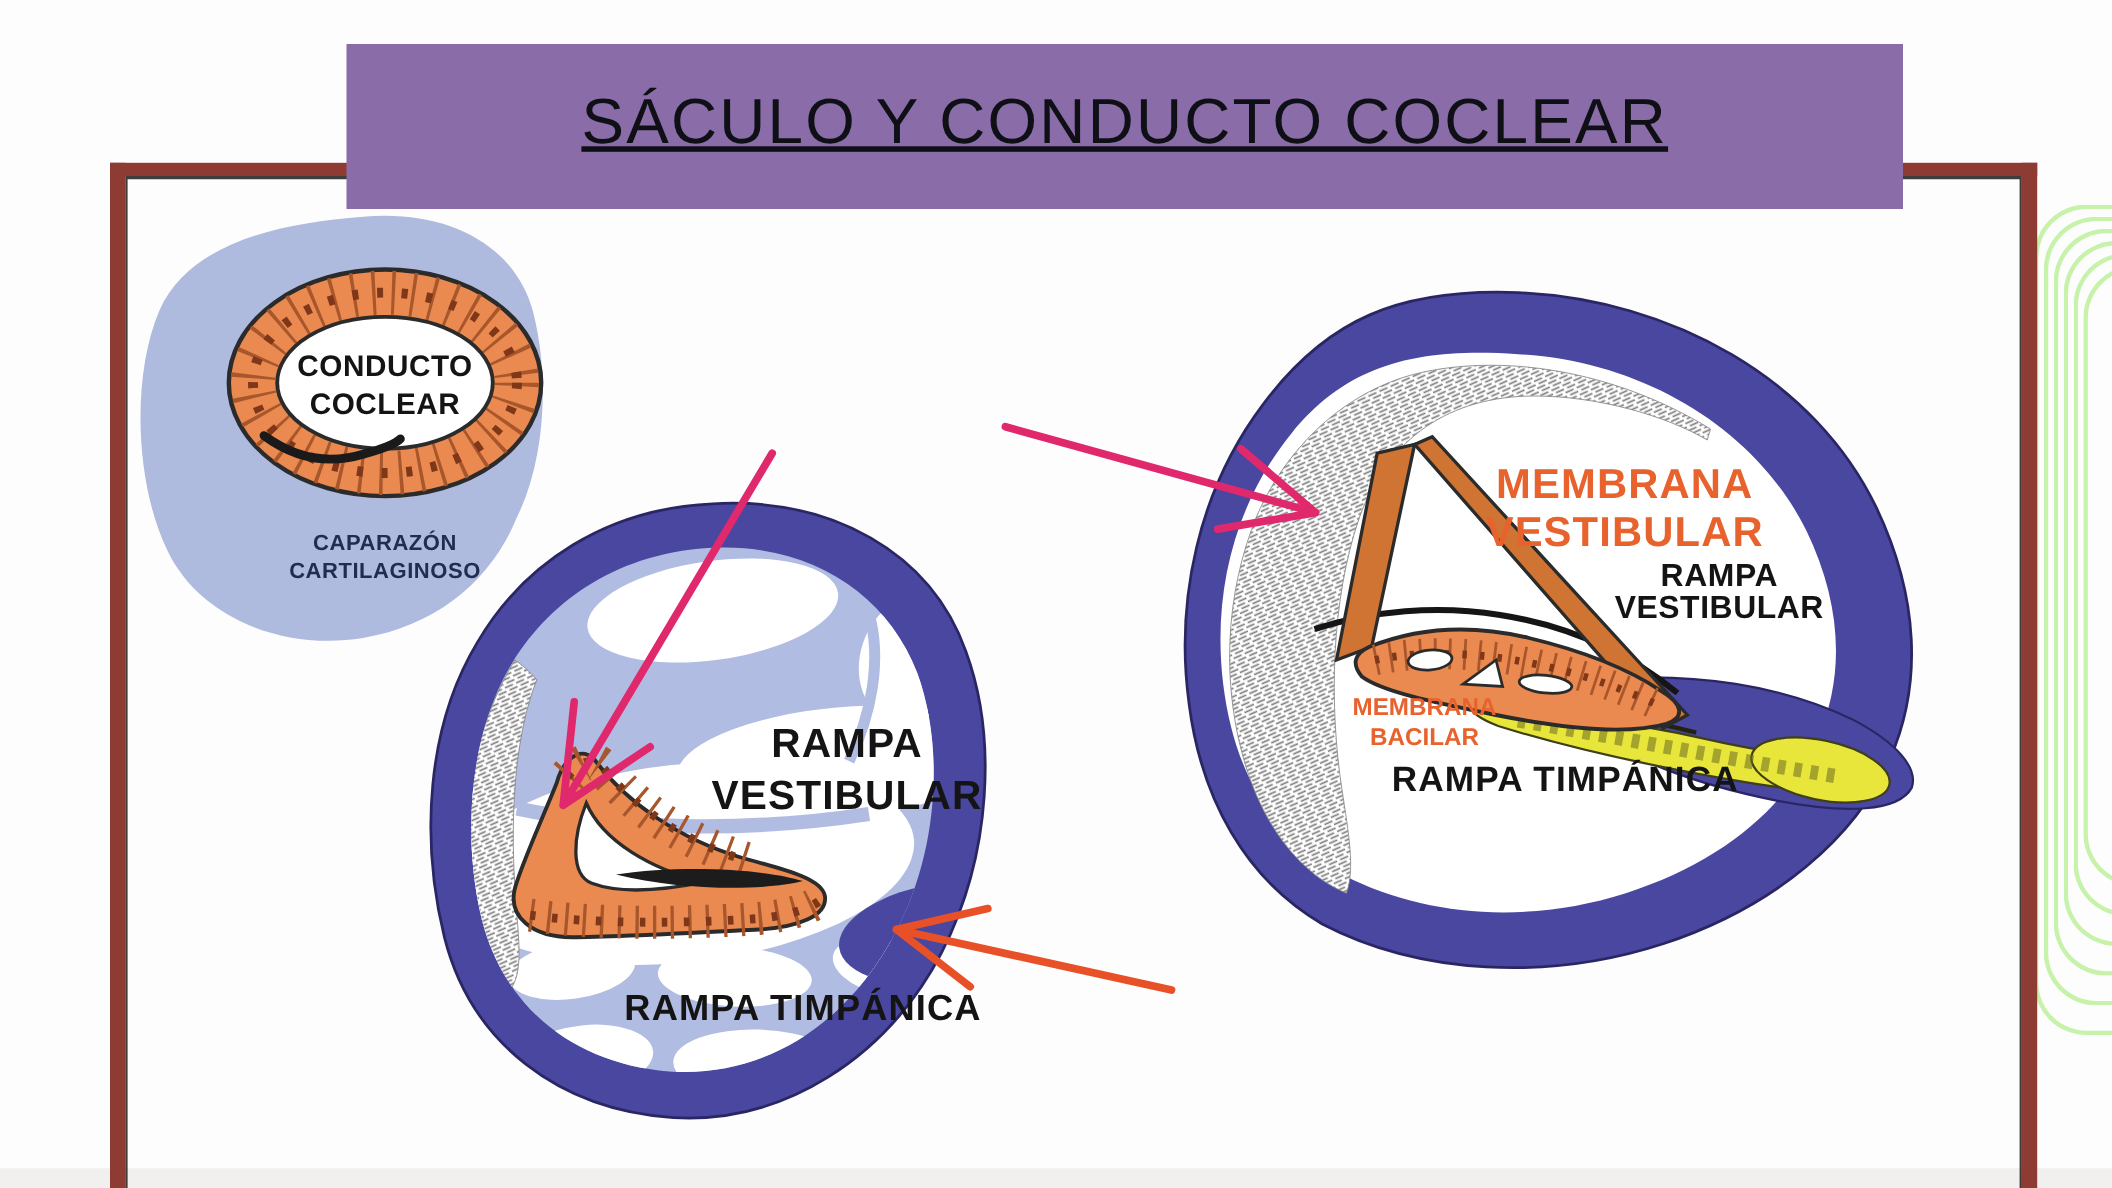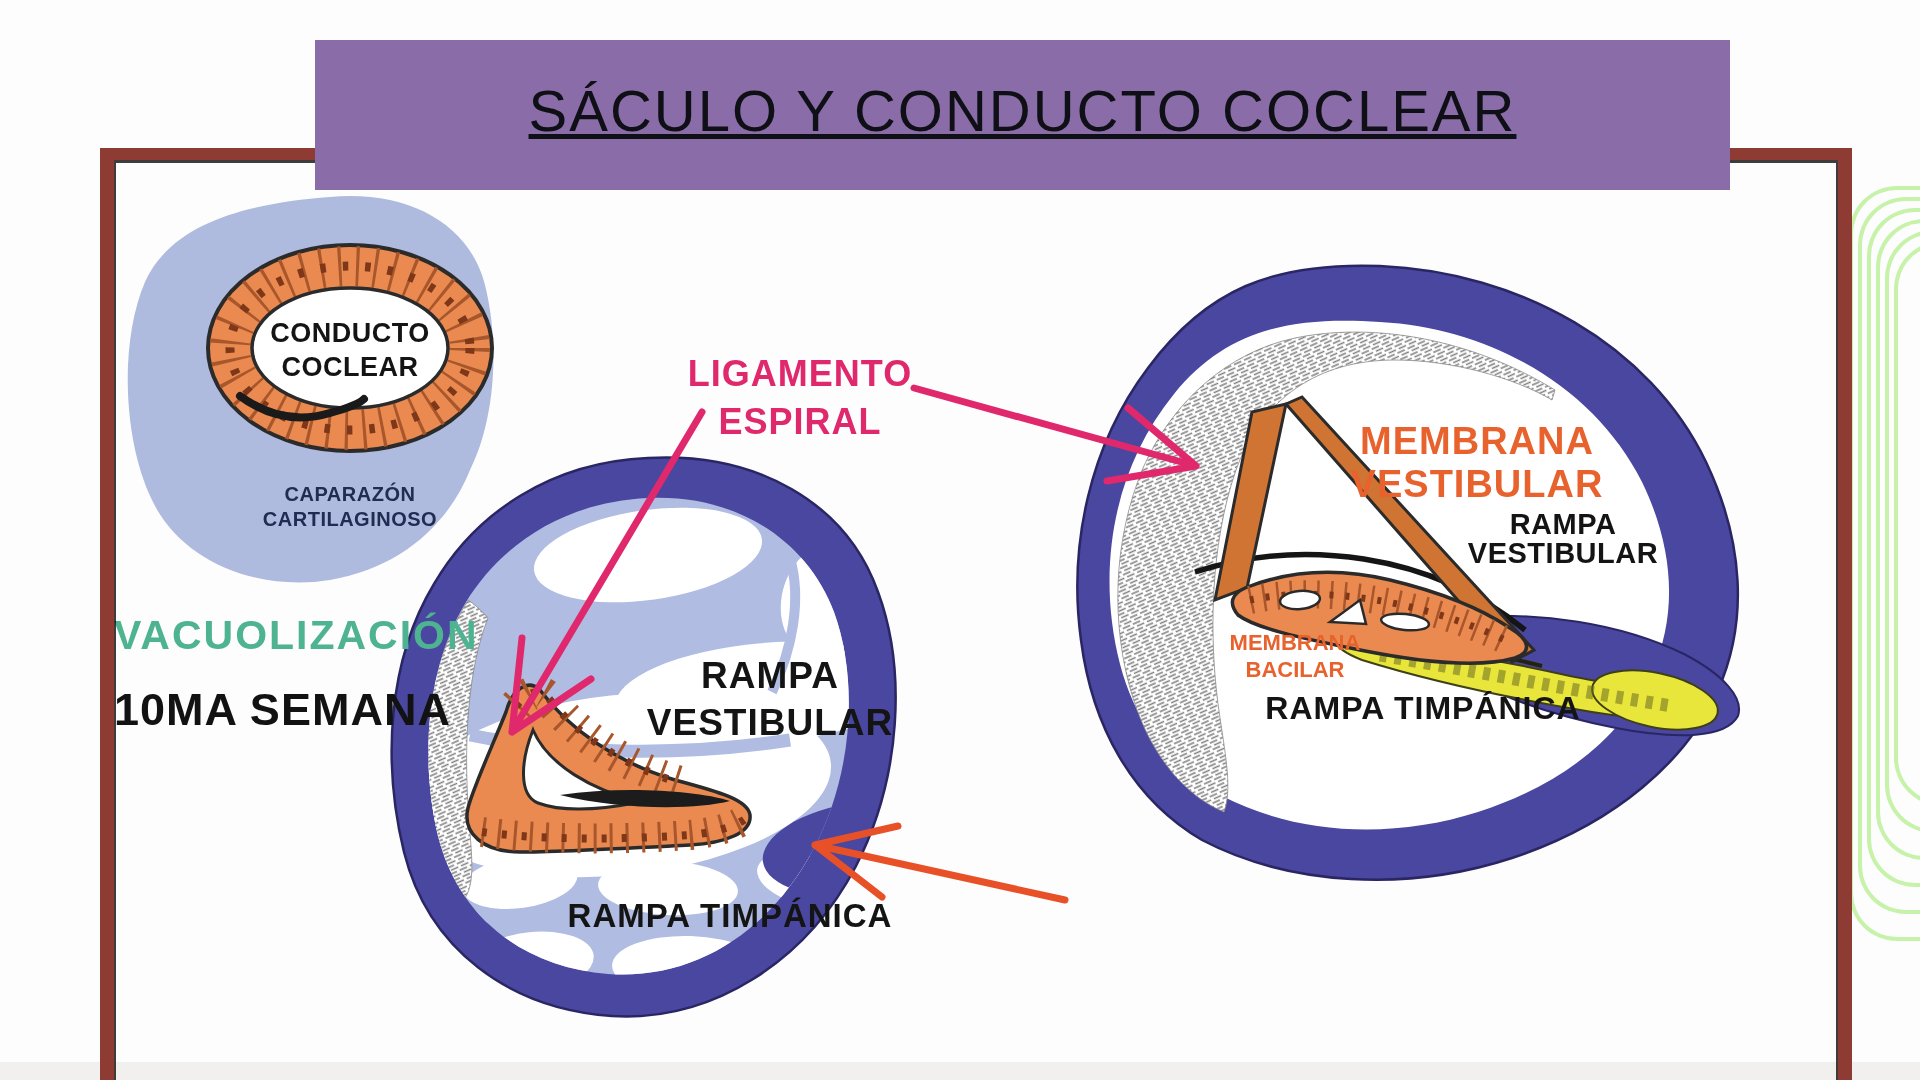--- a/index.html
+++ b/index.html
@@ -145,24 +145,20 @@
       <div class="frame-inner"></div>
     </div>
   <div class="banner">
     <div class="title">SÁCULO Y CONDUCTO COCLEAR</div>
   </div>
 
   <div class="lbl s1-shell">CAPARAZÓN
 CARTILAGINOSO</div>
   <div class="lbl s1-duct">CONDUCTO
 COCLEAR</div>
-  <div class="lbl s1-vac left">VACUOLIZACIÓN</div>
-  <div class="lbl s1-week left">10MA SEMANA</div>
-  <div class="lbl lig">LIGAMENTO
-ESPIRAL</div>
   <div class="lbl s2-rv">RAMPA
 VESTIBULAR</div>
   <div class="lbl s2-rt">RAMPA TIMPÁNICA</div>
   <div class="lbl s3-mv">MEMBRANA
 VESTIBULAR</div>
   <div class="lbl s3-rv">RAMPA
 VESTIBULAR</div>
   <div class="lbl s3-mb">MEMBRANA
 BACILAR</div>
   <div class="lbl s3-rt">RAMPA TIMPÁNICA</div>

